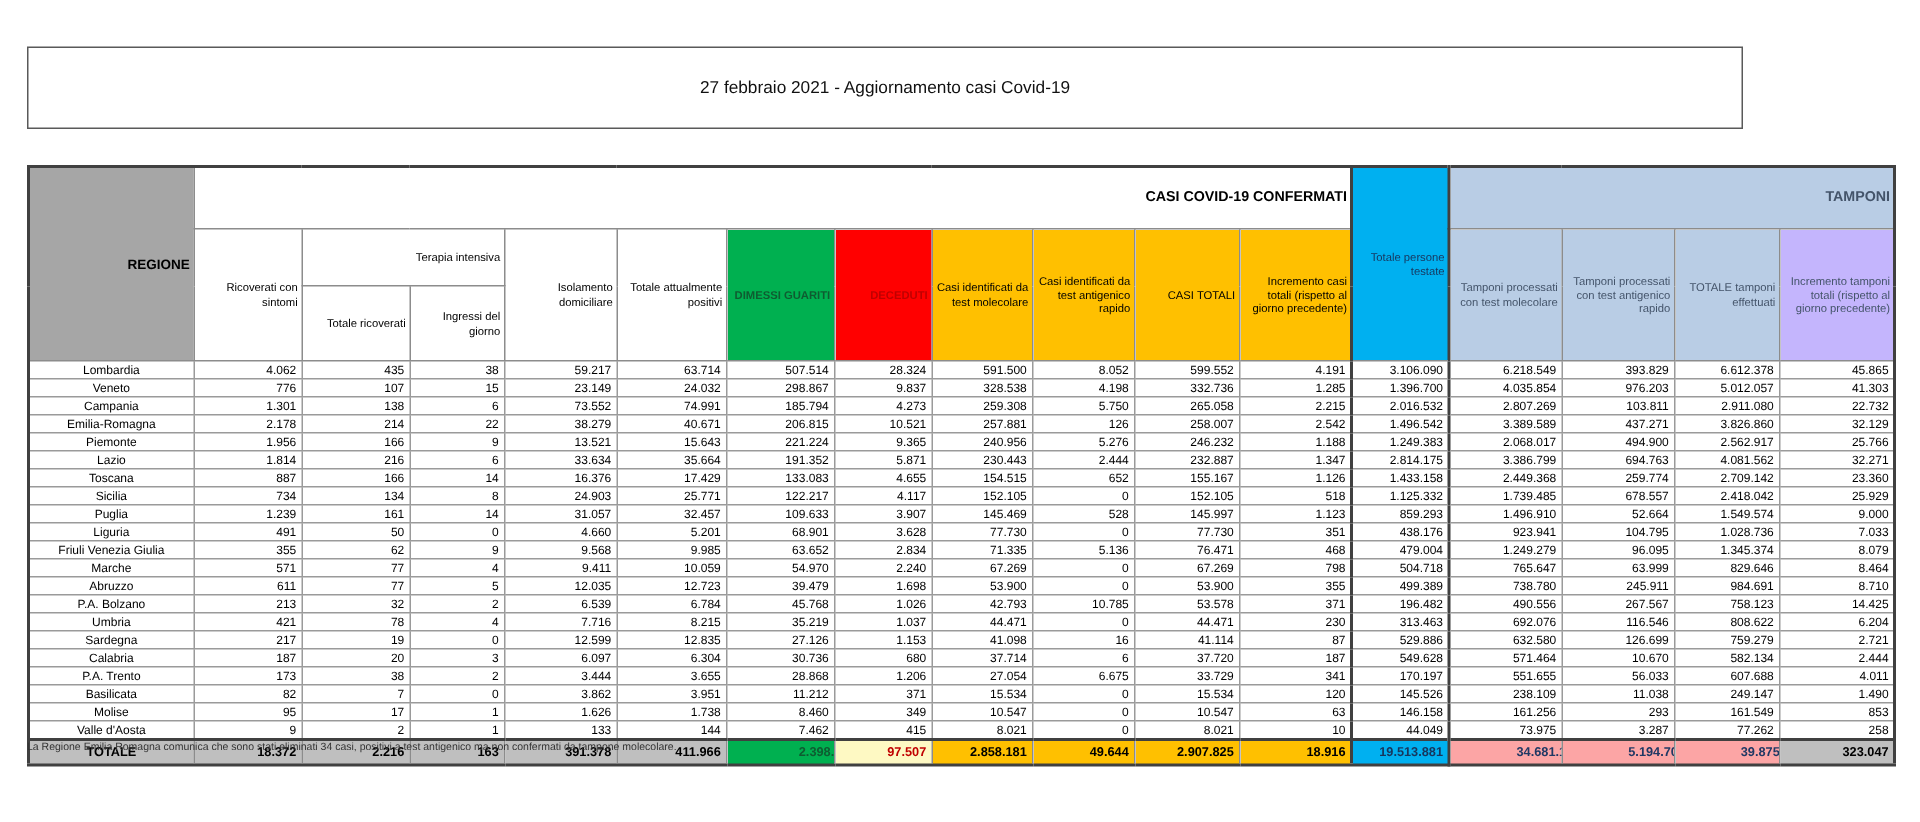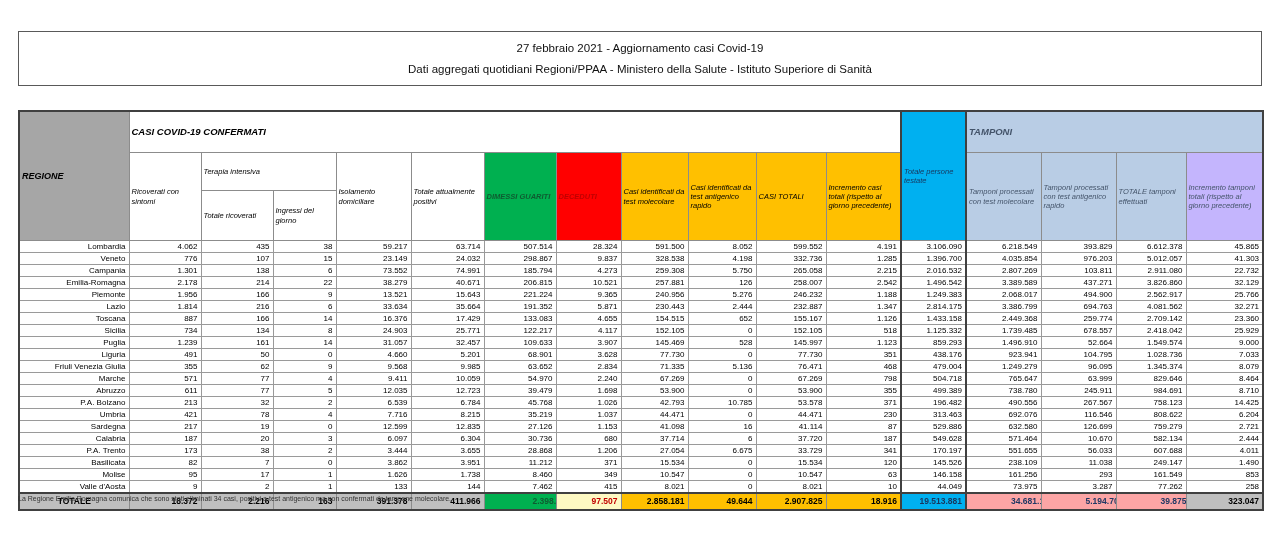--- a/index.html
+++ b/index.html
@@ -1,50 +1,50 @@
 <!DOCTYPE html>
 <html><head>
 <meta charset="utf-8">
 <style>
   * { margin:0; padding:0; box-sizing:border-box; }
   html,body { width:1280px; height:548px; }
   body { background:#ffffff; font-family:"Liberation Sans", sans-serif; color:#000; position:relative; }
 
   .title-box{
-    position:absolute; left:18px; top:31px; width:1244px; height:55px;
+    position:absolute; left:18px; top:31px; width:1144px; height:55px;
     border:1px solid #595959; background:#fff;
     display:flex; flex-direction:column; justify-content:space-evenly; align-items:center;
   }
   .title-box .line{ font-size:11.5px; color:#111; }
 
   table.covid{
     position:absolute; left:18px; top:110px; width:1244px;
     border-collapse:collapse; table-layout:fixed;
     border:2px solid #404040;
   }
   th, td{
     border:1px solid #8c8c8c;
     overflow:hidden;
     font-family:"Liberation Sans", sans-serif;
   }
-  thead th{ font-size:7.5px; font-weight:400; text-align:left; vertical-align:middle; line-height:1.25; padding:14px 2px; background:#fff;font-style:italic; }
+  thead th{ font-size:7.5px; font-weight:400; text-align:right; vertical-align:middle; line-height:1.25; padding:14px 2px; background:#fff; }
   .band{ font-size:9.5px; font-weight:700; height:17px; }
   .h-gray{ background:#a6a6a6; font-weight:700; font-size:9px; }
   .h-green{ background:#00B050; color:#0e5c31; font-weight:700; }
   .h-red{ background:#FF0000; color:#c00000; font-weight:700; }
   .h-yellow{ background:#FFC000; }
   .h-cyan{ background:#00B0F0; color:#17365d; }
   .h-ltblue{ background:#B9CDE5; color:#44546a; }
   .h-palegray{ background:#c4b5fd; color:#44546a; }
   .row-terapia-label{ height:20px; }
   .row-terapia-sub th{ height:50px; }
 
   tbody tr{ height:12px; }
   tbody td{ font-size:8px; line-height:1; padding:0 3px 0 2px; background:#fff; text-align:right; border-color:#9a9a9a; }
-  tbody td.region{ text-align:right; padding-left:3px; }
+  tbody td.region{ text-align:center; padding-left:3px; }
 
   .col-testate{ border-left:2px solid #404040; border-right:2px solid #404040; }
 
   tfoot tr{ height:17px; }
   tfoot td{ font-size:8.5px; font-weight:700; text-align:right; padding:0 3px; border-top:2px solid #404040; border-bottom:2px solid #404040; }
   td.f-gray{ background:#BFBFBF; }
   td.f-label{ background:#BFBFBF; text-align:center; }
   td.f-green{ background:#00B050; color:#0e5c31;padding-left:48px; }
   td.f-red{ background:#fef9c3; color:#c00000; }
   td.f-yellow{ background:#FFC000; }
@@ -53,21 +53,20 @@
 
   .notes{ position:absolute; left:28px; top:486px; }
   .notes .notes-label{ font-size:9.5px; color:#222; }
   .notes .notes-text{ font-size:7px; color:#333; margin-top:9px; margin-left:-10px; }
 </style>
 </head>
 <body>
 
 <div class="title-box">
   <div class="line">27 febbraio 2021 - Aggiornamento casi Covid-19</div>
-  <div class="line">Dati aggregati quotidiani Regioni/PPAA - Ministero della Salute - Istituto Superiore di Sanità</div>
 </div>
 
 <table class="covid">
   <colgroup>
     <col style="width:110px">
       <col style="width:72px">
       <col style="width:72px">
       <col style="width:63px">
     <col style="width:75px">
       <col style="width:73px">

